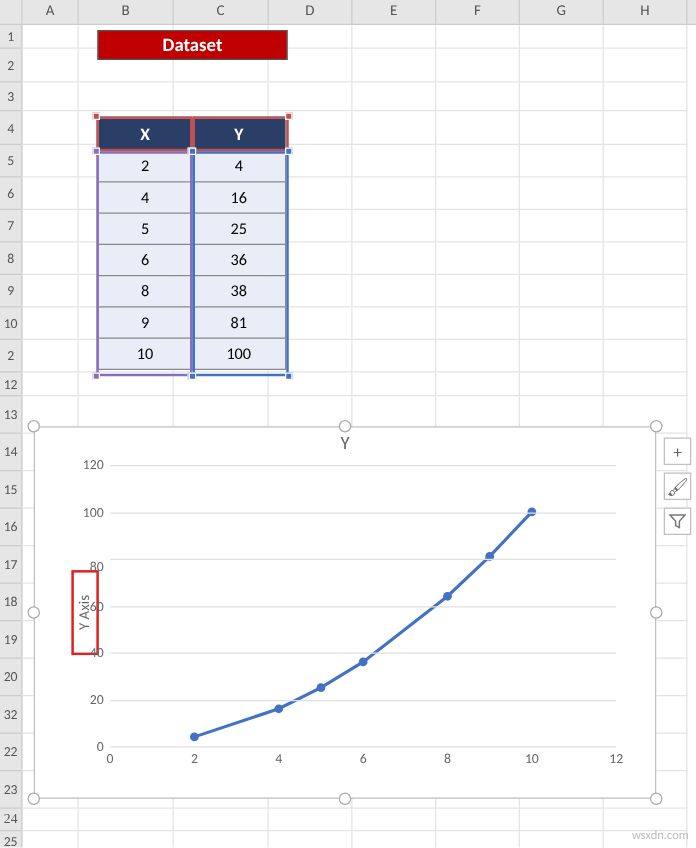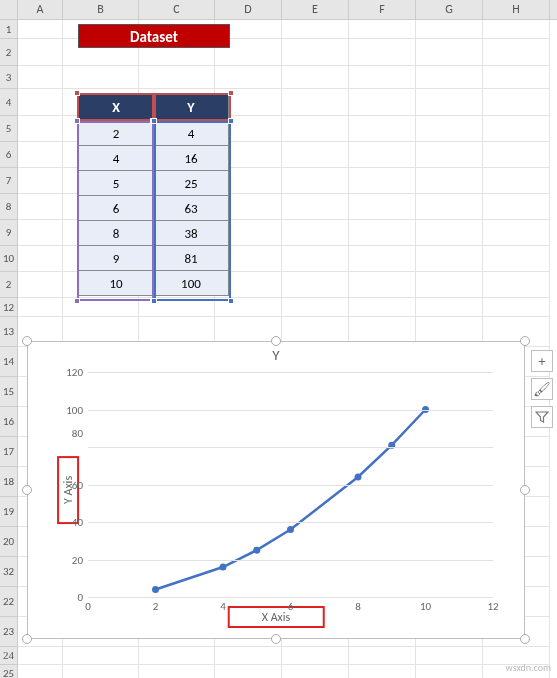--- a/index.html
+++ b/index.html
@@ -527,21 +527,21 @@
       <tr>
         <td>4</td>
         <td>16</td>
       </tr>
       <tr>
         <td>5</td>
         <td>25</td>
       </tr>
       <tr>
         <td>6</td>
-        <td>63</td>
+        <td>36</td>
       </tr>
       <tr>
         <td>8</td>
         <td>38</td>
       </tr>
       <tr>
         <td>9</td>
         <td>81</td>
       </tr>
       <tr>
@@ -562,42 +562,41 @@
 <div class="sqh b" style="left:151px; top:118px;"></div>
 <div class="sqh b" style="left:228px; top:118px;"></div>
 <div class="sqh b" style="left:151px; top:298px;"></div>
 <div class="sqh b" style="left:228px; top:298px;"></div>
 <div class="sqh r" style="left:74px; top:90px;"></div>
 <div class="sqh r" style="left:228px; top:90px;"></div>
 
 <div class="chart-container">
   <div class="chart-title">Y</div>
   <div class="yaxis-label">Y Axis</div>
-  <div class="xaxis-label">X Axis</div>
   <div class="plot-area" id="plotA">
     <svg class="chart-line" id="lineSvg" width="405" height="225">
         <path d="M67.5 217.5 L135 195 L168.75 178.125 L202.5 157.5 L270 105 L303.75 73.125 L337.5 37.5 " fill="none" stroke="#4372c4" stroke-width="2.5"></path>
         <circle cx="67.5" cy="217.5" r="3.5" fill="#4372c4"></circle>
         <circle cx="135" cy="195" r="3.5" fill="#4372c4"></circle>
         <circle cx="168.75" cy="178.125" r="3.5" fill="#4372c4"></circle>
         <circle cx="202.5" cy="157.5" r="3.5" fill="#4372c4"></circle>
         <circle cx="270" cy="105" r="3.5" fill="#4372c4"></circle>
         <circle cx="303.75" cy="73.125" r="3.5" fill="#4372c4"></circle>
         <circle cx="337.5" cy="37.5" r="3.5" fill="#4372c4"></circle>
       </svg>
   <div class="gridline" style="top: 225px;"></div>
       <div class="ytick" style="top: 225px;">0</div>
       <div class="gridline" style="top: 187.5px;"></div>
       <div class="ytick" style="top: 187.5px;">20</div>
       <div class="gridline" style="top: 150px;"></div>
       <div class="ytick" style="top: 150px;">40</div>
       <div class="gridline" style="top: 112.5px;"></div>
       <div class="ytick" style="top: 112.5px;">60</div>
       <div class="gridline" style="top: 75px;"></div>
-      <div class="ytick" style="top: 61px;">80</div>
+      <div class="ytick" style="top: 81px;">80</div>
       <div class="gridline" style="top: 37.5px;"></div>
       <div class="ytick" style="top: 37.5px;">100</div>
       <div class="gridline" style="top: 0px;"></div>
       <div class="ytick" style="top: 0px;">120</div>
       <div class="xtick" style="left: 0px;">0</div>
       <div class="xtick" style="left: 67.5px;">2</div>
       <div class="xtick" style="left: 135px;">4</div>
       <div class="xtick" style="left: 202.5px;">6</div>
       <div class="xtick" style="left: 270px;">8</div>
       <div class="xtick" style="left: 337.5px;">10</div>

